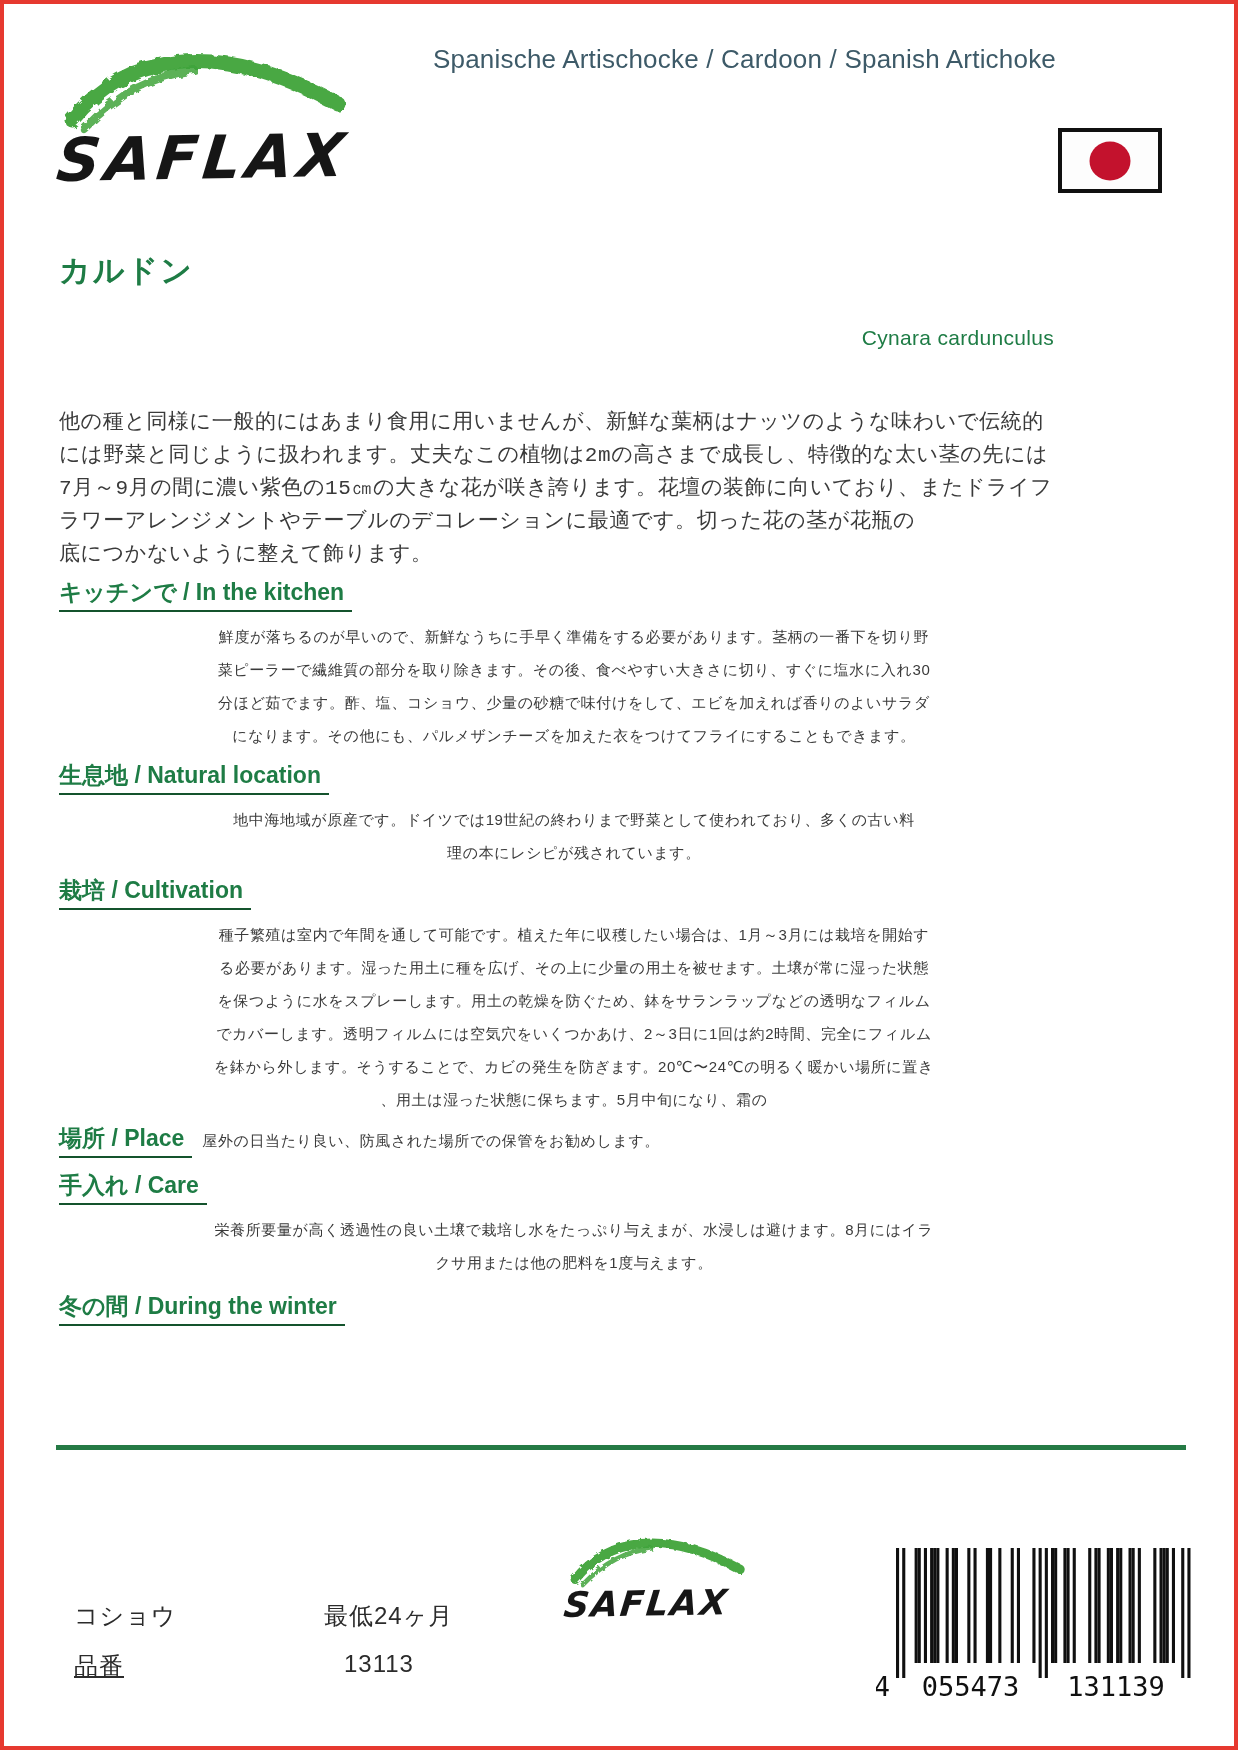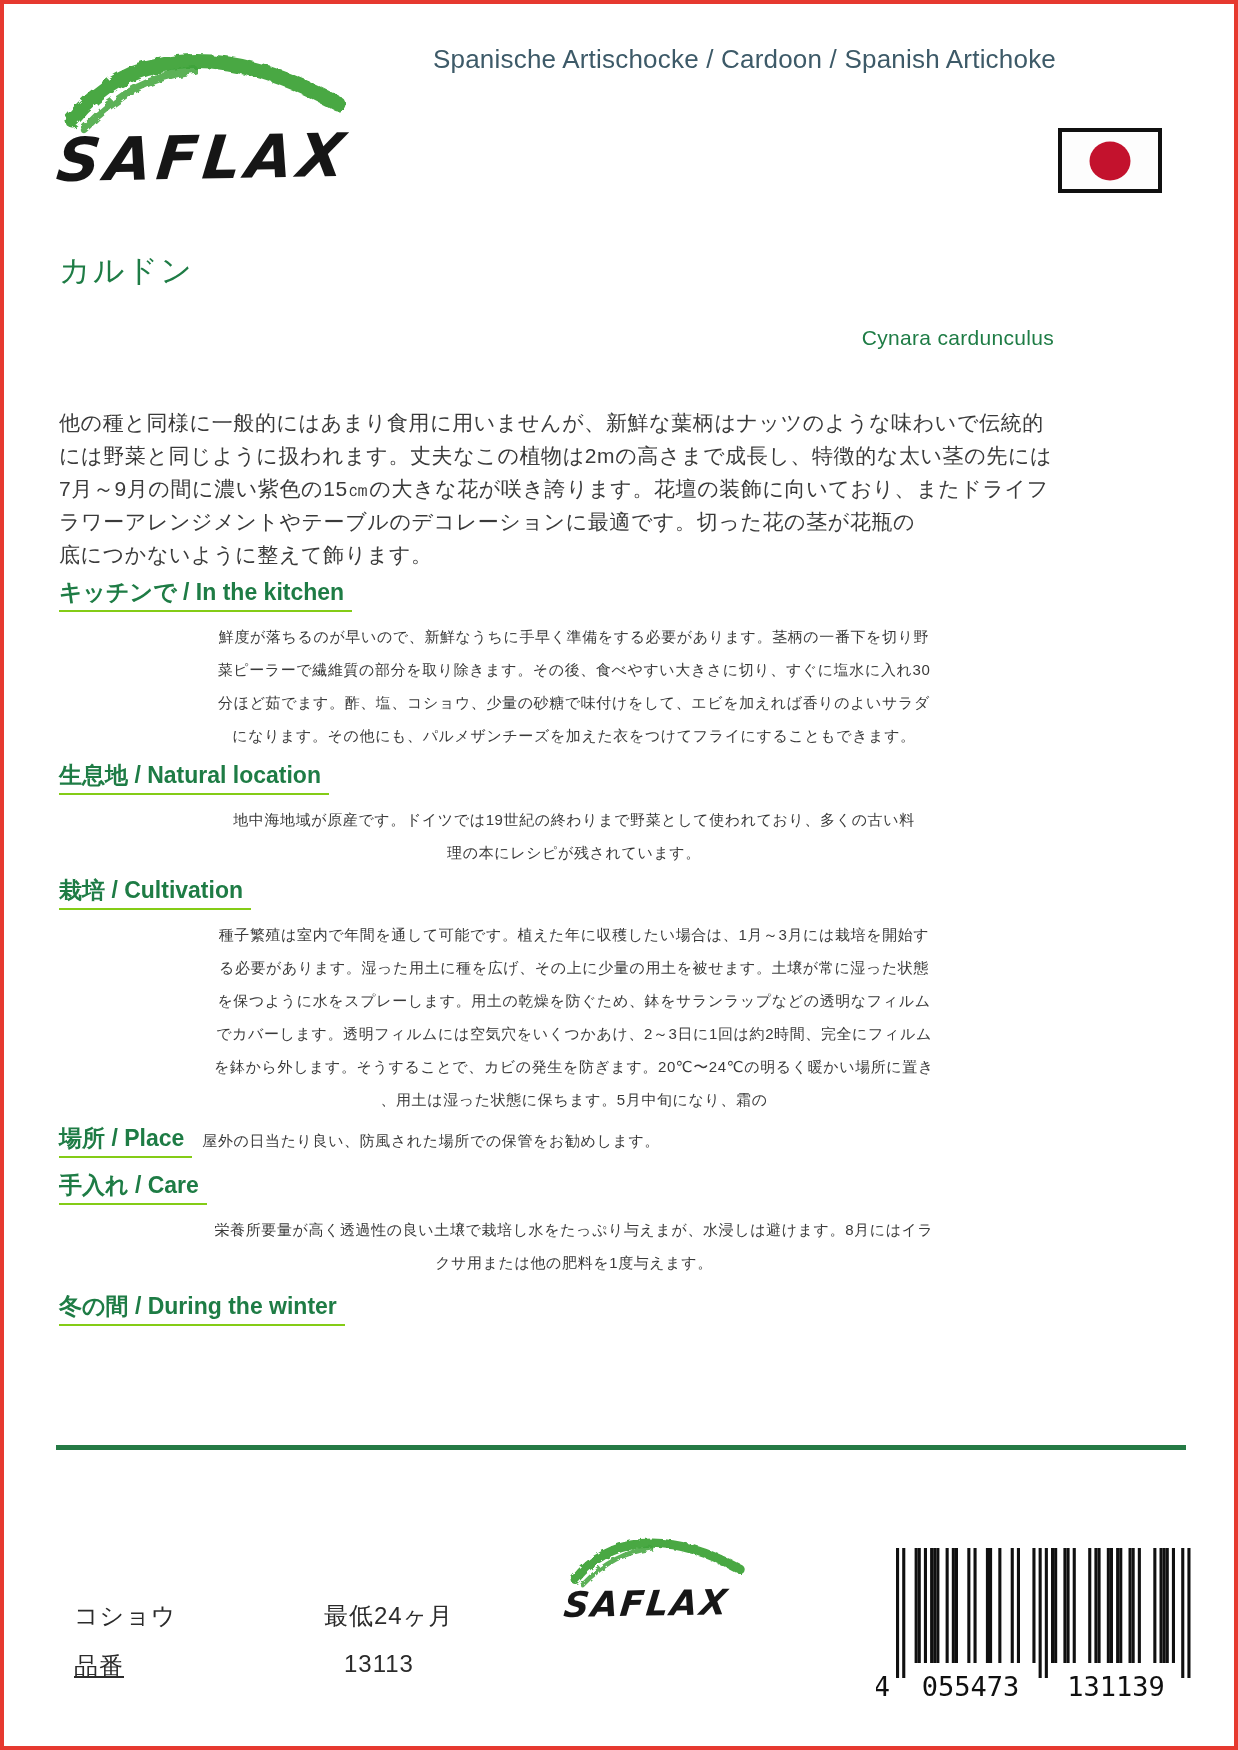--- a/index.html
+++ b/index.html
@@ -46,43 +46,44 @@
   .flag-disc{
     position:absolute;left:50%;top:50%;
     width:41px;height:39px;border-radius:50%;
     transform:translate(-50%,-50%);
     background:#c3122d;
   }
 
   
   .title-jp{
     left:55px;top:246px;
-    font-size:31px;font-weight:normal;
+    font-size:31px;font-weight:bold;
     color:#1e7c45;letter-spacing:2px;text-align:center;
   }
   .botanical{
     top:322px;right:180px;
     font-size:21px;color:#1e7c45;
     letter-spacing:0.3px;
   }
 
   
   .para{
     left:55px;width:1030px;
     font-size:21px;line-height:33px;
     letter-spacing:0.6px;
     white-space:pre-line;
     color:#3a3a3a;
+    font-family:Liberation Mono, monospace;
   }
   .section{left:55px;width:1030px;}
   .sec-heading{
     display:inline-block;
     font-size:23px;font-weight:bold;
     color:#1e7c45;
-    border-bottom:2px solid #84cc16;
+    border-bottom:2px solid #14532d;
     padding:0 8px 3px 0;
     line-height:1.25;
   }
   .sec-body{
     margin-top:8px;
     font-size:15px;line-height:33px;
     letter-spacing:0.6px;
     white-space:pre-line;
     color:#3a3a3a;
     text-align:center;

